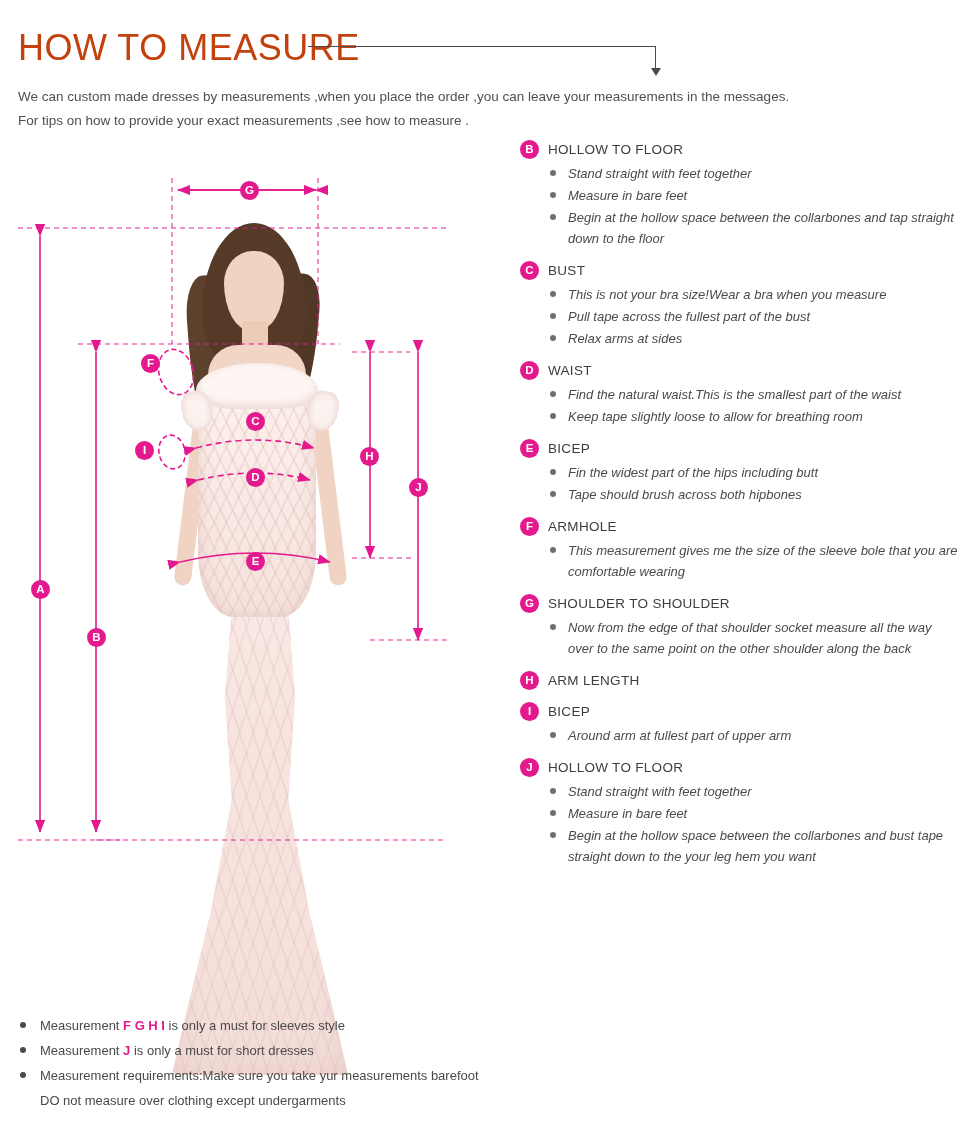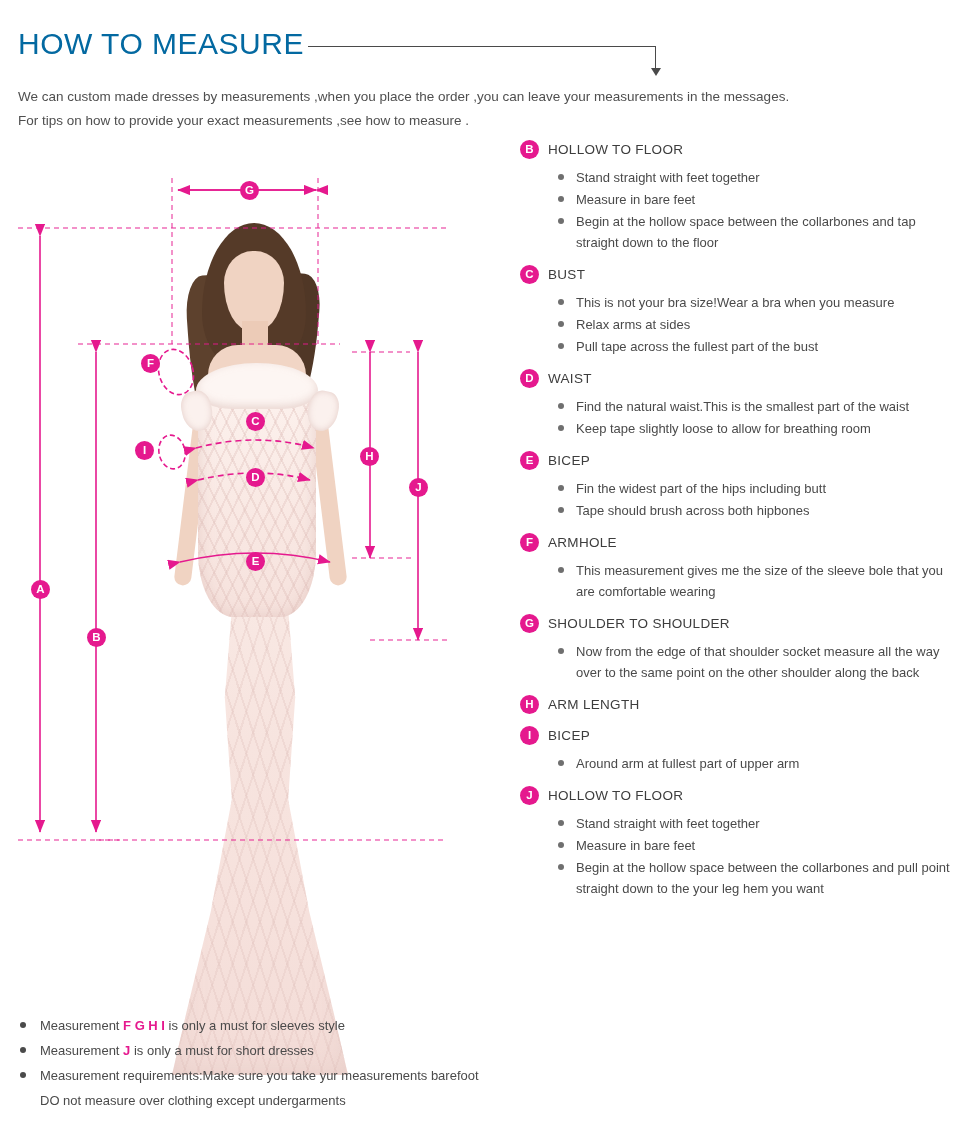--- a/index.html
+++ b/index.html
@@ -17,23 +17,23 @@
   
   #header {
     position: absolute;
     left: 0; top: 0;
     width: 960px;
     height: 145px;
   }
   #title {
     position: absolute;
     left: 18px; top: 27px;
-    font-size: 30px;
+    font-size: 36px;
     letter-spacing: 0.5px;
-    color: #0369a1;
+    color: #c2410c;
     font-weight: 400;
     white-space: nowrap;
   }
   
   #title-rule {
     position: absolute;
     left: 308px; top: 46px;
     width: 348px; height: 1px;
     background: #4a4a4a;
   }
@@ -209,21 +209,21 @@
     line-height: 19px;
     text-align: center;
     font-weight: 700;
     flex: none;
   }
   .entry-title {
     font-size: 13.5px;
     color: #3d3d3d;
     letter-spacing: 0.3px;
   }
-  .entry ul { list-style: none; margin: 8px; padding: 0 0 0 26px; }
+  .entry ul { list-style: none; margin: 0; padding: 0 0 0 26px; font-style: italic; }
   .entry li {
     position: relative;
     font-size: 13px;
     color: #4a4a4a;
     line-height: 21px;
     padding-left: 22px;
     margin-bottom: 1px;
   }
   .entry li::before {
     content: "";
@@ -361,22 +361,22 @@
     </ul>
   </div>
 
   <div class="entry">
     <div class="entry-head">
       <div class="entry-badge">C</div>
       <div class="entry-title">BUST</div>
     </div>
     <ul>
       <li>This is not your bra size!Wear a bra when you measure</li>
+      <li>Pull tape across the fullest part of the bust</li>
       <li>Relax arms at sides</li>
-      <li>Pull tape across the fullest part of the bust</li>
     </ul>
   </div>
 
   <div class="entry">
     <div class="entry-head">
       <div class="entry-badge">D</div>
       <div class="entry-title">WAIST</div>
     </div>
     <ul>
       <li>Find the natural waist.This is the smallest part of the waist</li>
@@ -433,21 +433,21 @@
   </div>
 
   <div class="entry">
     <div class="entry-head">
       <div class="entry-badge">J</div>
       <div class="entry-title">HOLLOW TO FLOOR</div>
     </div>
     <ul>
       <li>Stand straight with feet together</li>
       <li>Measure in bare feet</li>
-      <li>Begin at the hollow space between the collarbones and pull point straight down to the your leg hem you want</li>
+      <li>Begin at the hollow space between the collarbones and bust tape straight down to the your leg hem you want</li>
     </ul>
   </div>
 
 </div>
 
 <div id="footnotes">
   <ul>
     <li><span>Measurement </span><span class="fn-letters">F G H I</span><span> is only a must for sleeves style</span></li>
     <li><span>Measurement </span><span class="fn-letters">J</span><span> is only a must for short dresses</span></li>
     <li><span>Measurement requirements:Make sure you take yur measurements barefoot DO not measure over clothing except undergarments</span></li>

